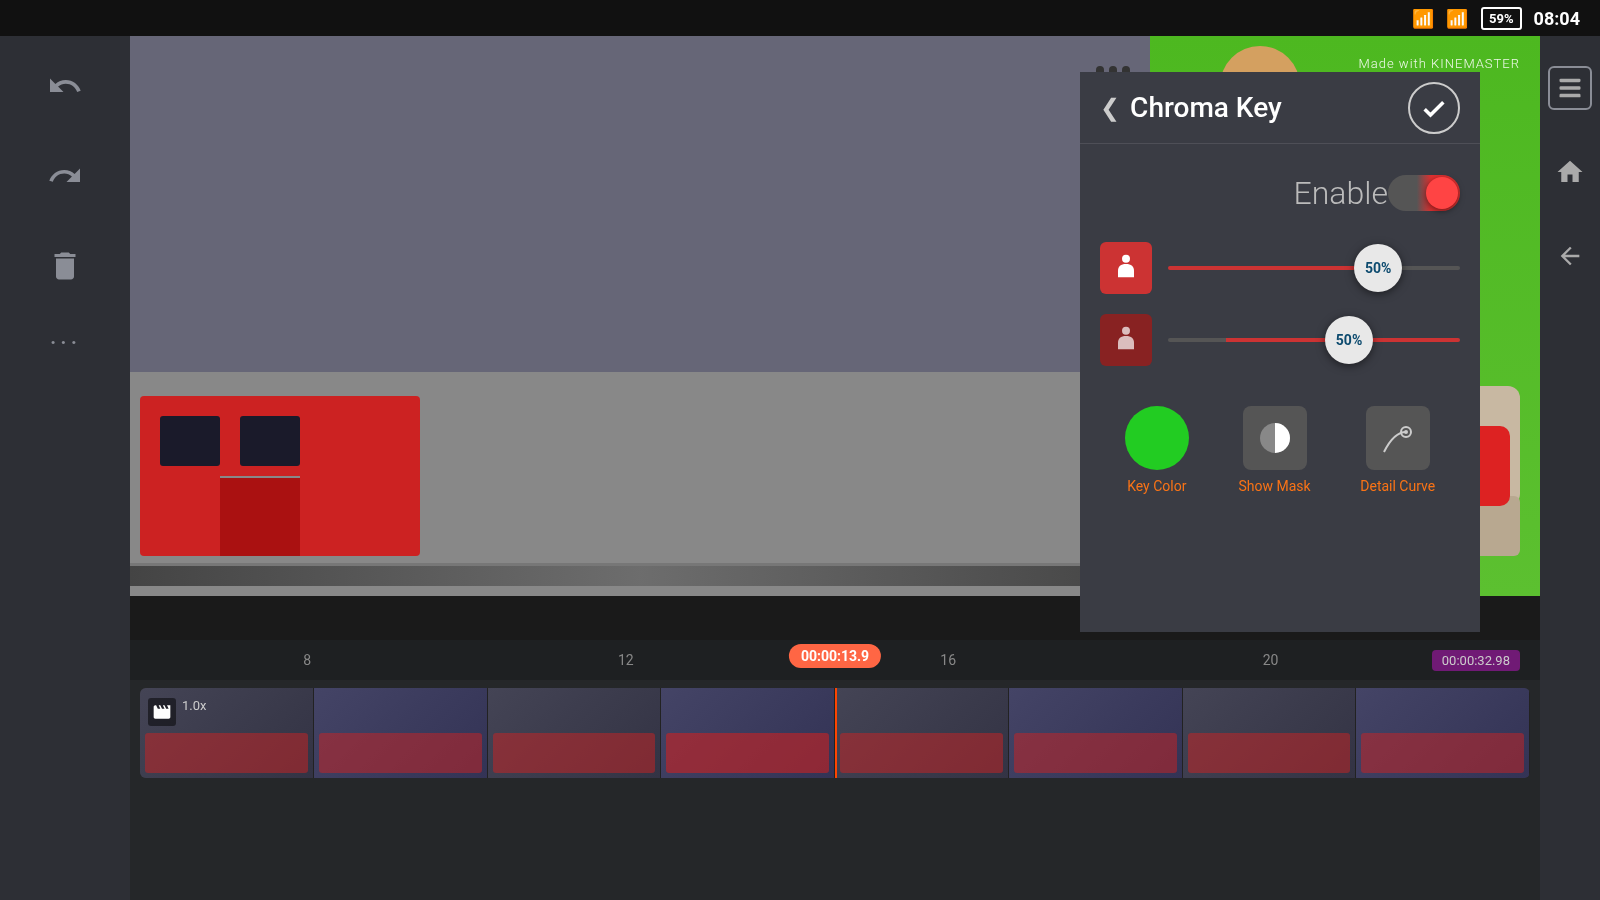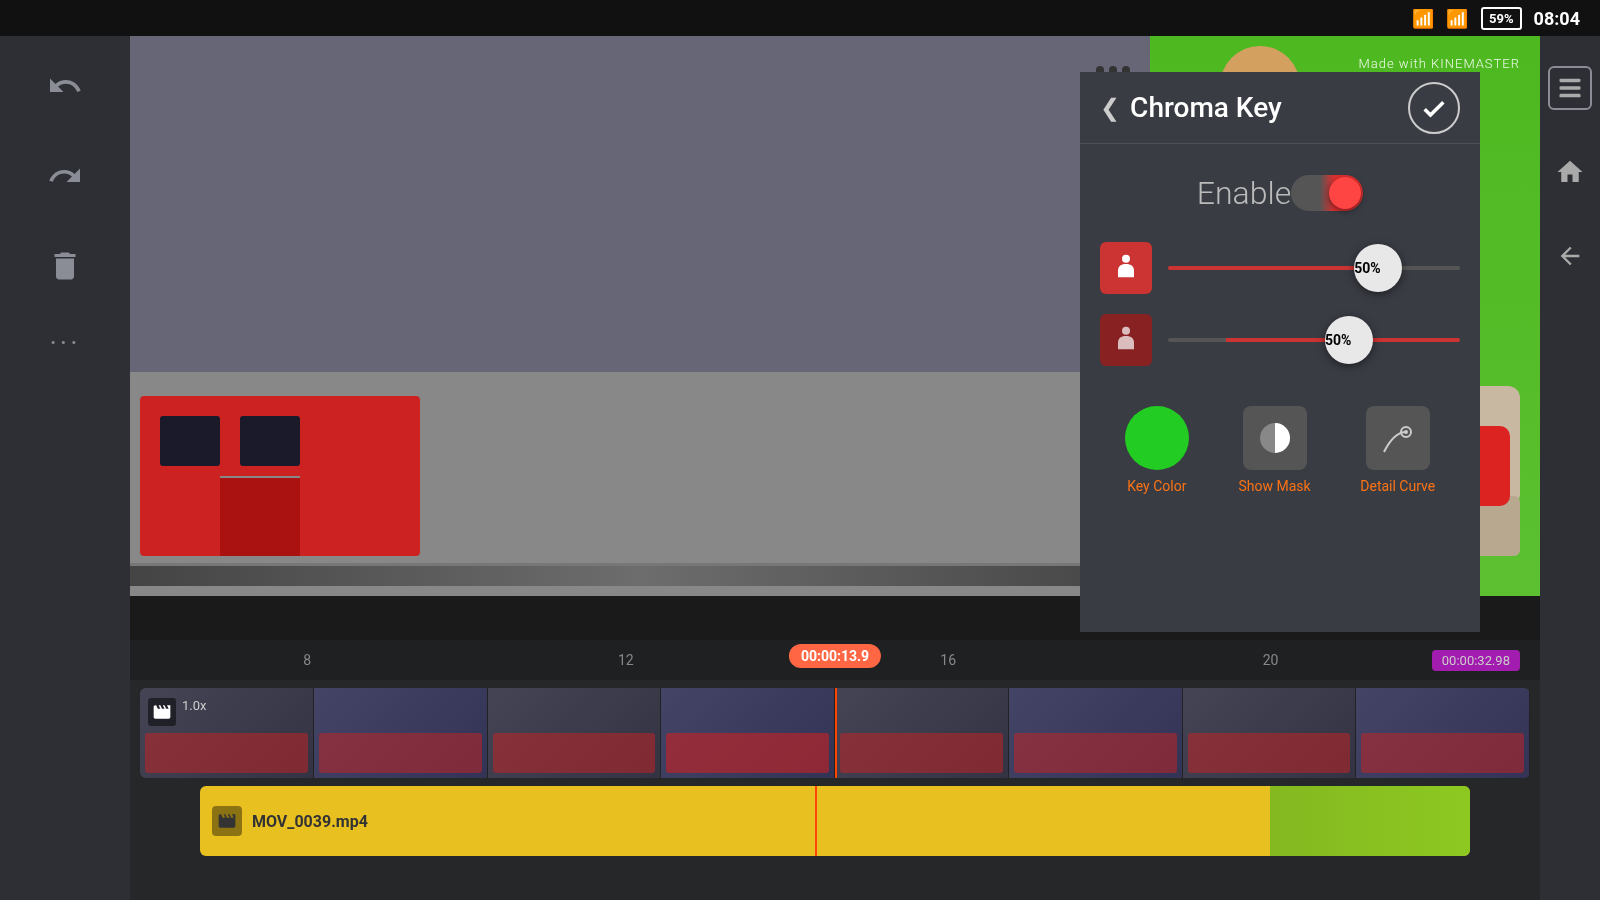--- a/index.html
+++ b/index.html
@@ -227,21 +227,21 @@
       padding: 20px;
       display: flex;
       flex-direction: column;
       gap: 20px;
     }
 
     
     .enable-row {
       display: flex;
       align-items: center;
-      justify-content: center;
+      justify-content: flex-end;
       padding: 10px 0;
     }
     .enable-label {
       font-size: 32px;
       color: #bbb;
       font-weight: 300;
     }
     .toggle {
       width: 72px;
       height: 36px;
@@ -293,24 +293,24 @@
       position: relative;
     }
     .slider-thumb {
       position: absolute;
       width: 48px;
       height: 48px;
       background: #e8e8e8;
       border-radius: 50%;
       display: flex;
       align-items: center;
-      justify-content: flex-start;
+      justify-content: center;
       font-size: 14px;
       font-weight: bold;
-      color: #000000;
+      color: #0c4a6e;
       box-shadow: 0 2px 8px rgba(0,0,0,0.5);
       cursor: pointer;
       transform: translateX(-50%);
     }
 
     
     .action-row {
       display: flex;
       align-items: center;
       justify-content: space-around;
@@ -384,21 +384,21 @@
       background: #ff6644;
       border-radius: 12px;
       padding: 4px 12px;
       font-size: 14px;
       font-weight: bold;
       transform: translateX(-50%);
     }
     .time-total {
       font-size: 13px;
       color: #ccc;
-      background: #a21caf;
+      background: #701a75;
       padding: 3px 10px;
       border-radius: 4px;
     }
 
     
     .timeline-tracks {
       flex: 1;
       display: flex;
       flex-direction: column;
       gap: 4px;
@@ -745,43 +745,14 @@
           <div style="position:absolute;bottom:5px;left:5px;right:5px;height:40px;background:#cc2222;opacity:0.5;border-radius:3px;"></div>
         </div>
         <div class="thumb-cell" style="background:linear-gradient(135deg,#446 0%,#335 100%);">
           <div style="position:absolute;bottom:5px;left:5px;right:5px;height:40px;background:#cc2222;opacity:0.5;border-radius:3px;"></div>
         </div>
       </div>
 
       <div class="cursor-line"></div>
     </div>
 
-    <div style="position:relative;height:70px;margin-top:4px;">
-
-      <div style="position:absolute;left:-68px;top:0;width:58px;height:60px;background:#cc4400;border-radius:8px;display:flex;align-items:center;justify-content:center;cursor:pointer;">
-        <svg width="34" height="34" viewBox="0 0 24 24" fill="#fff">
-            <path d="M17 7H7c-1.1 0-2 .9-2 2v6c0 1.1.9 2 2 2h10c1.1 0 2-.9 2-2V9c0-1.1-.9-2-2-2zm-5 9c-1.65 0-3-1.35-3-3s1.35-3 3-3 3 1.35 3 3-1.35 3-3 3z"></path>
-            <circle cx="12" cy="15" r="1"></circle>
-          </svg>
-      </div>
-
-      <div class="overlay-track">
-
-        <div class="overlay-icon">
-          <svg width="20" height="20" viewBox="0 0 24 24" fill="#333">
-              <path d="M18 4l2 4h-3l-2-4h-2l2 4h-3l-2-4H8l2 4H7L5 4H4c-1.1 0-2 .9-2 2v12c0 1.1.9 2 2 2h16c1.1 0 2-.9 2-2V4h-4z"></path>
-            </svg>
-        </div>
-        <span class="overlay-name">MOV_0039.mp4</span>
-
-        <div class="overlay-thumbnail"></div>
-
-        <div class="cursor-line" style="left:calc(50% - 20px);"></div>
-      </div>
-
-      <div style="position:absolute;right:-68px;top:0;width:58px;height:60px;background:#cc2222;border-radius:8px;display:flex;align-items:center;justify-content:center;cursor:pointer;">
-        <svg width="34" height="34" viewBox="0 0 24 24" fill="#fff">
-            <path d="M17 7H7c-1.1 0-2 .9-2 2v6c0 1.1.9 2 2 2h10c1.1 0 2-.9 2-2V9c0-1.1-.9-2-2-2z"></path>
-          </svg>
-      </div>
-    </div>
   </div>
 </div>
 
 </body></html>

